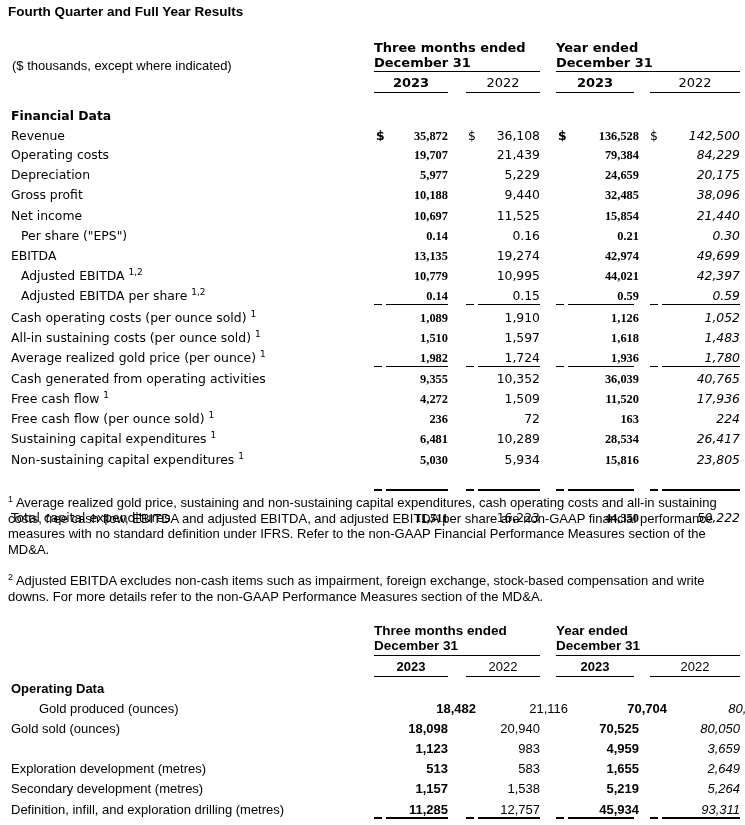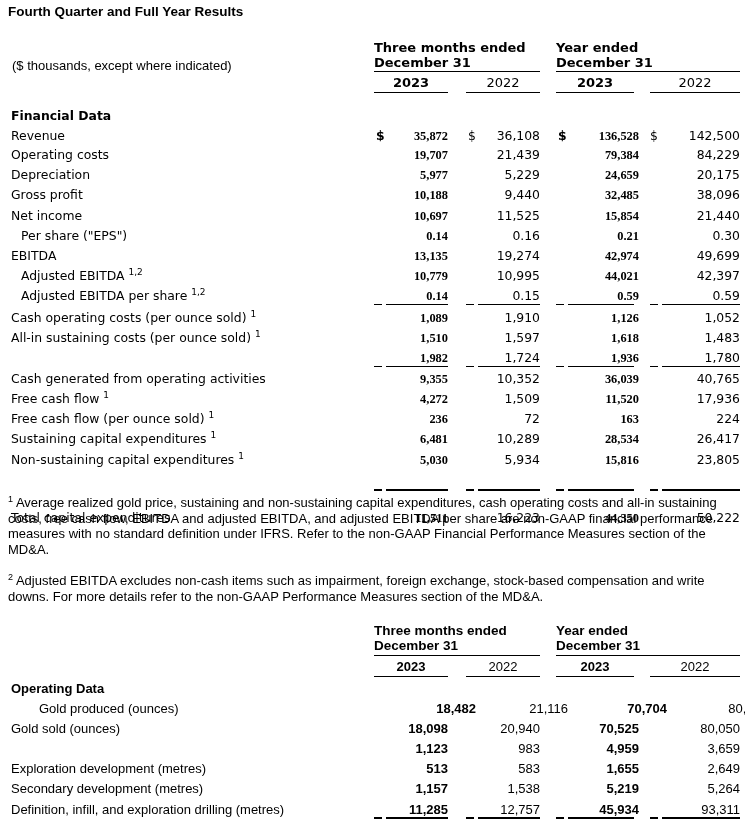--- a/index.html
+++ b/index.html
@@ -31,21 +31,21 @@
   .lbl.ind { left: 21px; }
   .lbl.sec { font-weight: bold; }
   .lbl sup { font-size: 9px; vertical-align: 5px; line-height: 0; }
   .cell { position: absolute; top: 0; text-align: right; line-height: 20px; font-size: 12.4px; white-space: nowrap; }
   .cell.b { font-weight: bold; font-family: Liberation Serif, serif; }
   .cur { position: absolute; top: 0; line-height: 20px; font-size: 12.4px; }
   .cur.b { font-weight: bold; }
   .c1 { left: 360px; width: 88px; }
   .c2 { left: 450px; width: 90px; }
   .c3 { left: 555px; width: 84px; }
-  .c4 { left: 645px; width: 95px; }
+  .c4 { left: 645px; width: 95px; font-style: italic; }
 
   .rl { position: absolute; height: 1px; background: #000; }
   .rl.thick { height: 2px; }
 
   .op .lbl, .op .cell { font-family: "Liberation Sans", sans-serif; font-size: 13px; }
 
   .note {
     position: absolute; left: 8px; width: 728px;
     font-family: "Liberation Sans", sans-serif; font-size: 13px; line-height: 15.5px;
   }
@@ -159,20 +159,21 @@
       <span class="cell c4">1,052</span>
     </div>
     <div class="row" style="top: 328px;">
       <span class="lbl"><span>All-in sustaining costs (per ounce sold)</span> <sup>1</sup></span>
       <span class="cell c1 b">1,510</span>
       <span class="cell c2">1,597</span>
       <span class="cell c3 b">1,618</span>
       <span class="cell c4">1,483</span>
     </div>
     <div class="row" style="top: 348px;">
+      <span class="lbl"><span>Average realized gold price (per ounce)</span> <sup>1</sup></span>
       <span class="cell c1 b">1,982</span>
       <span class="cell c2">1,724</span>
       <span class="cell c3 b">1,936</span>
       <span class="cell c4">1,780</span>
     </div>
     <div class="row" style="top: 369px;">
       <span class="lbl"><span>Cash generated from operating activities</span></span>
       <span class="cell c1 b">9,355</span>
       <span class="cell c2">10,352</span>
       <span class="cell c3 b">36,039</span>

